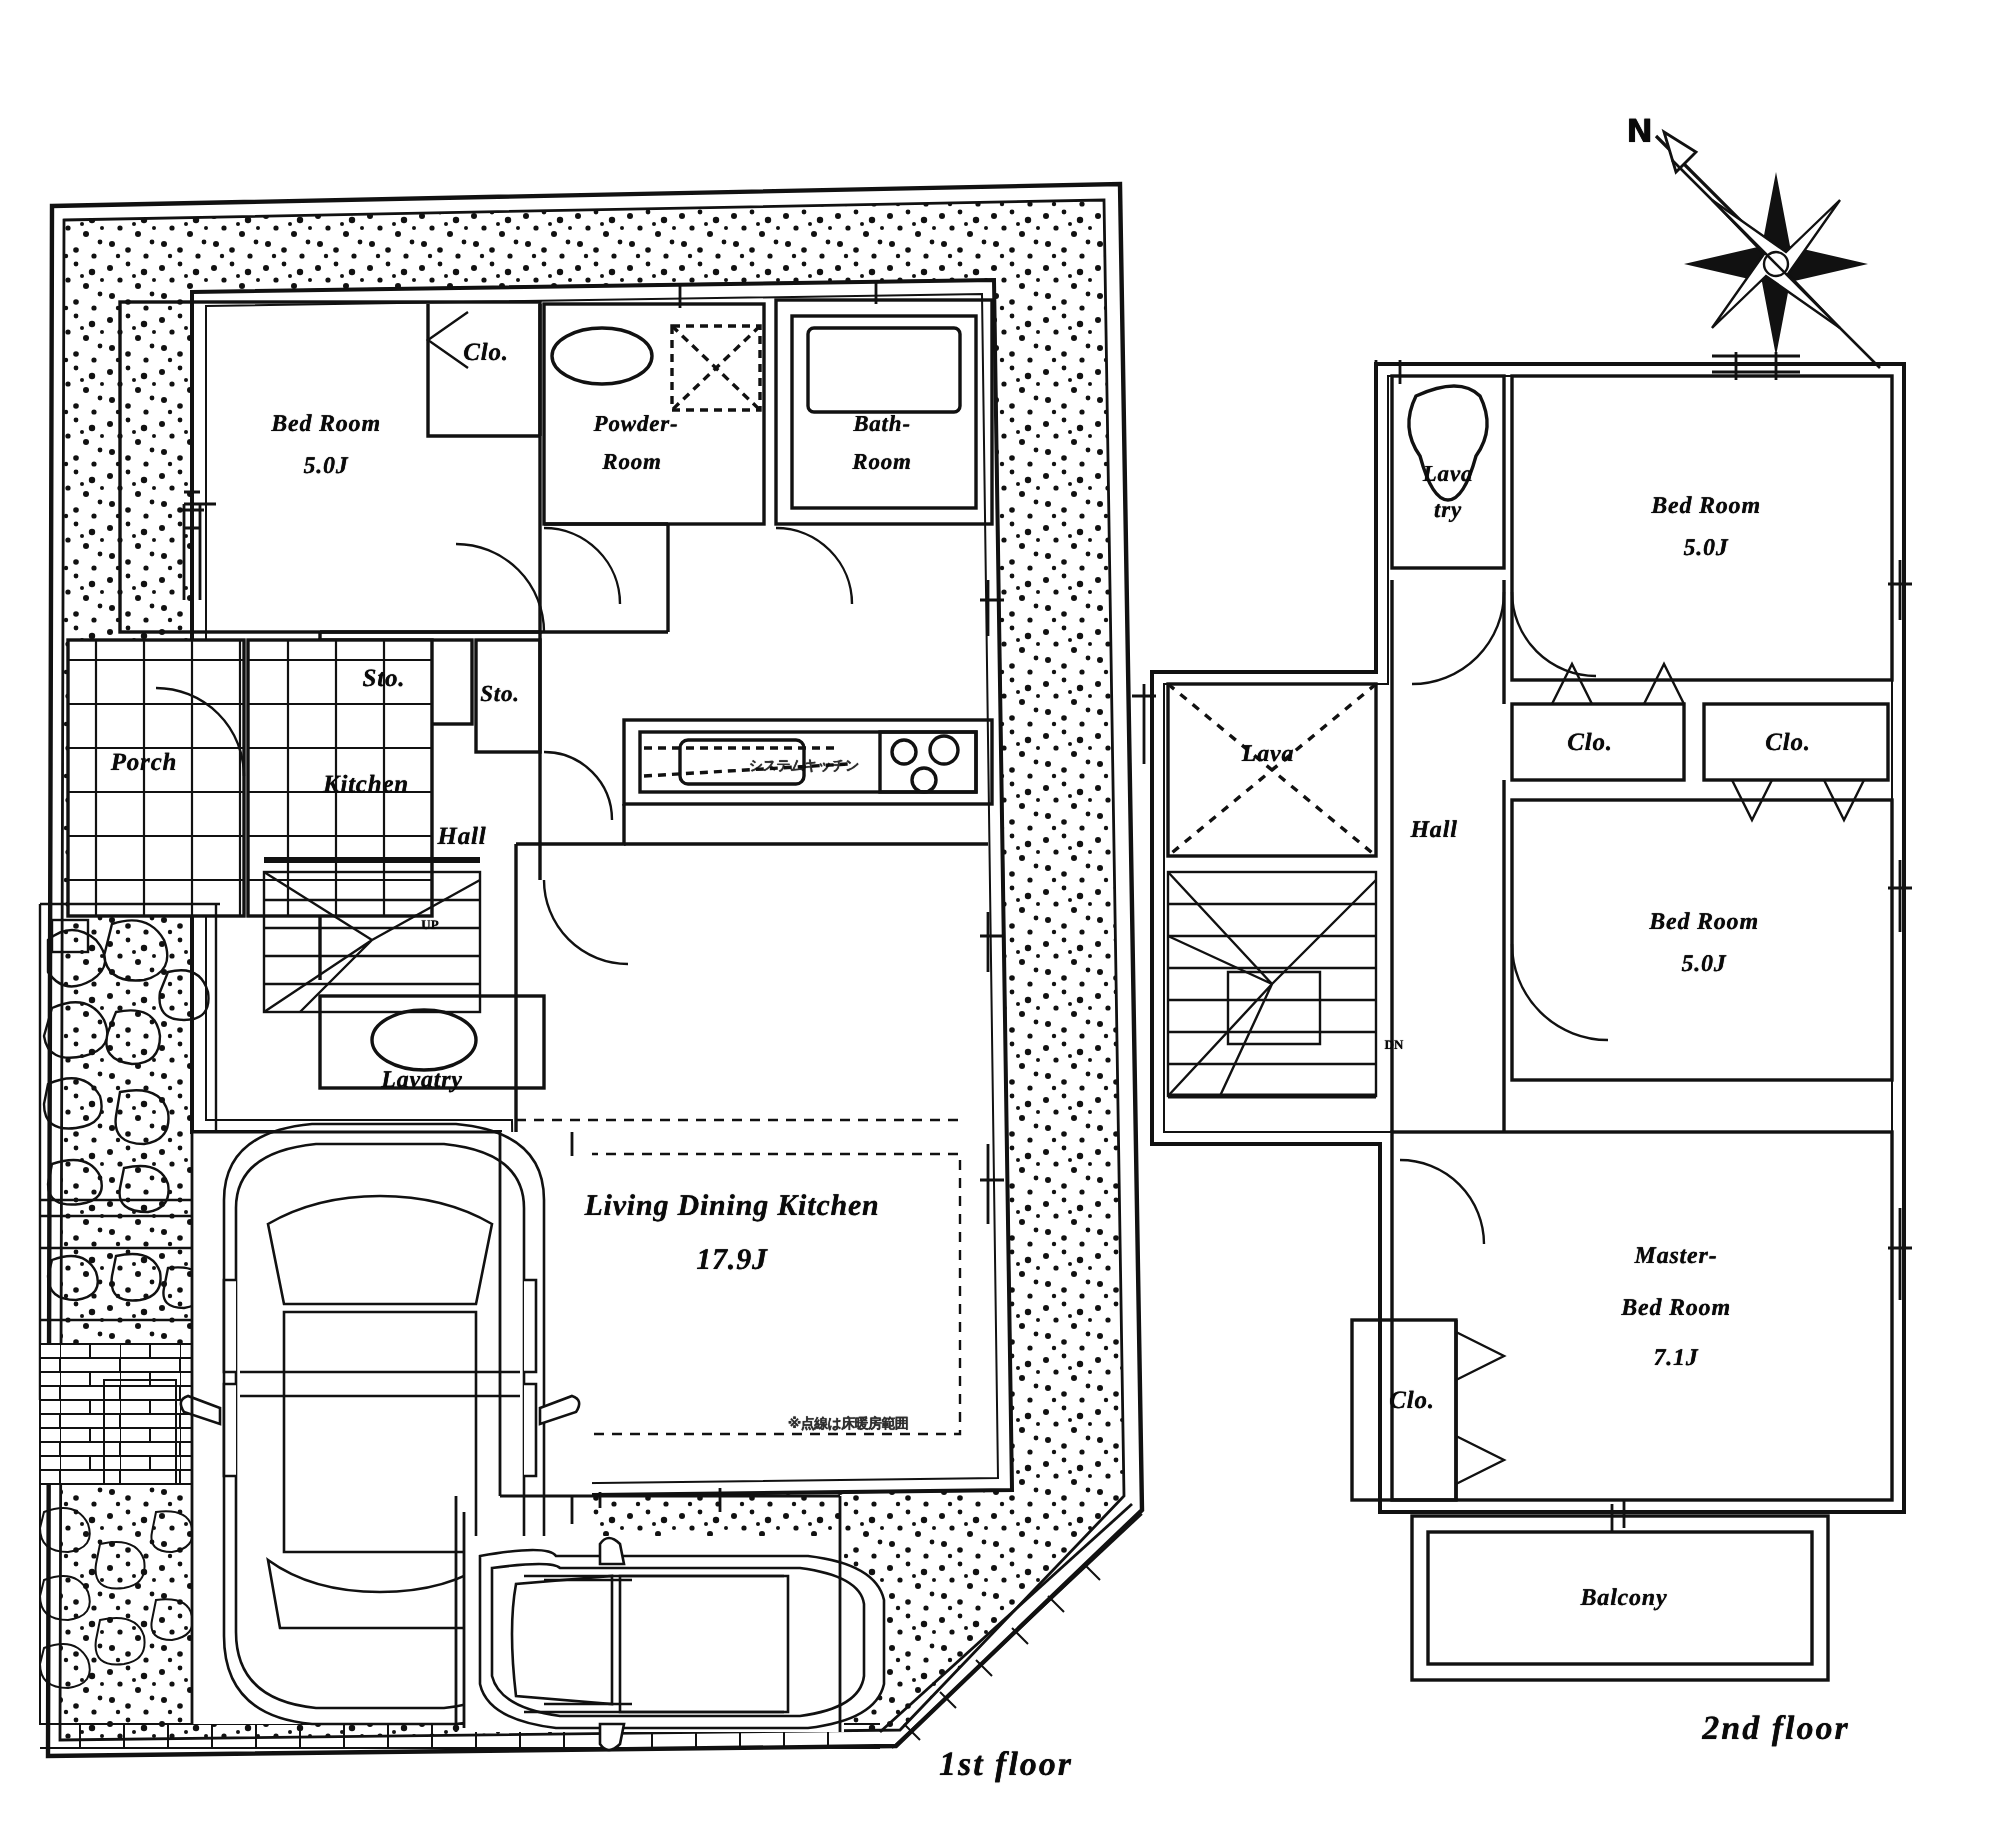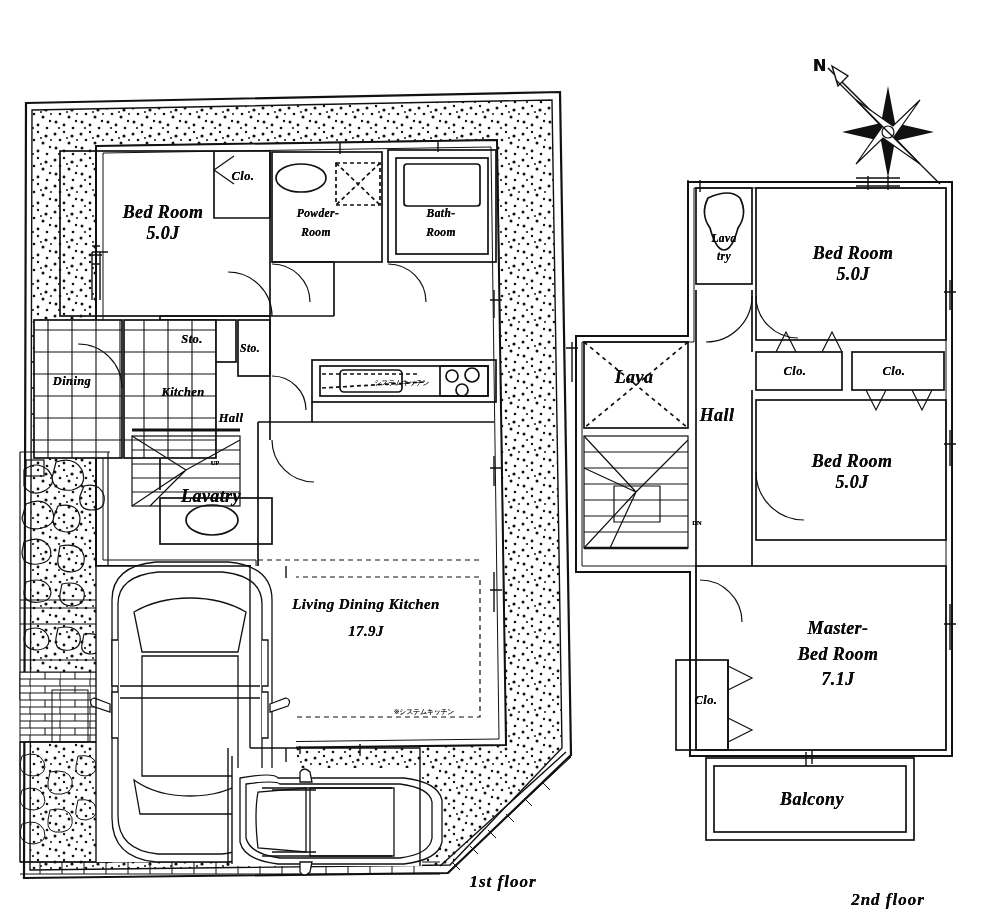--- a/index.html
+++ b/index.html
@@ -6,24 +6,24 @@
   body{width:1000px;height:912px;position:relative;overflow:hidden;
        font-family:"Liberation Serif",serif;color:#0b0b0b;}
   .stage{position:absolute;inset:0;}
   svg{position:absolute;left:0;top:0;width:1000px;height:912px;}
   .lbl{position:absolute;white-space:nowrap;font-family:"Liberation Serif",serif;
        font-style:italic;font-weight:700;letter-spacing:.4px;color:#0a0a0a;
        text-align:center;line-height:1.12;transform:translate(-50%,-50%);
        text-shadow:0 0 .4px #000;}
   .lbl.s11{font-size:11.5px;}
   .lbl.s12{font-size:12.5px;}
-  .lbl.s13{font-size:18px;}
+  .lbl.s13{font-size:12px;}
   .lbl.s15{font-size:15px;}
   .lbl.tiny{font-size:6.5px;font-style:normal;font-weight:700;letter-spacing:0;}
-  .lbl.jp{font-size:7px;font-style:normal;font-weight:400;
+  .lbl.jp{font-size:7px;font-style:normal;font-weight:700;
           font-family:"DejaVu Sans",sans-serif;letter-spacing:-.3px;
           filter:blur(.25px);opacity:.85;}
   .lbl.north{font-size:16px;font-style:normal;font-weight:800;font-family:"DejaVu Sans",sans-serif;}
   .lbl.floorname{font-size:17px;font-style:italic;font-weight:700;letter-spacing:1px;}
 </style>
 </head>
 <body>
 
 <div class="stage">
 
@@ -311,33 +311,33 @@
 <div class="lbl s13" style="left:163px;top:233px;">5.0J</div>
 
 <div class="lbl s12" style="left:243px;top:176px;">Clo.</div>
 
 <div class="lbl s11" style="left:318px;top:213px;">Powder-</div>
 <div class="lbl s11" style="left:316px;top:232px;">Room</div>
 
 <div class="lbl s11" style="left:441px;top:213px;">Bath-</div>
 <div class="lbl s11" style="left:441px;top:232px;">Room</div>
 
-<div class="lbl s12" style="left:72px;top:381px;">Dining</div>
+<div class="lbl s12" style="left:72px;top:381px;">Porch</div>
 <div class="lbl s12" style="left:183px;top:392px;">Kitchen</div>
 <div class="lbl s12" style="left:192px;top:339px;">Sto.</div>
 <div class="lbl s11" style="left:250px;top:348px;">Sto.</div>
 <div class="lbl s12" style="left:231px;top:418px;">Hall</div>
-<div class="lbl s13" style="left:211px;top:496px;">Lavatry</div>
+<div class="lbl s13" style="left:211px;top:540px;">Lavatry</div>
 
 <div class="lbl s15" style="left:366px;top:604px;">Living Dining Kitchen</div>
 <div class="lbl s15" style="left:366px;top:631px;">17.9J</div>
 
 <div class="lbl tiny" style="left:215px;top:463px;">UP</div>
 
-<div class="lbl jp" style="left:424px;top:713px;">※システムキッチン</div>
+<div class="lbl jp" style="left:424px;top:713px;">※点線は床暖房範囲</div>
 <div class="lbl jp" style="left:402px;top:384px;">システムキッチン</div>
 
 <div class="lbl floorname" style="left:503px;top:882px;">1st floor</div>
 
 <div class="lbl s11" style="left:724px;top:238px;">Lava</div>
 <div class="lbl s11" style="left:724px;top:256px;text-align:center;">try</div>
 
 <div class="lbl s13" style="left:853px;top:253px;">Bed Room</div>
 <div class="lbl s13" style="left:853px;top:274px;">5.0J</div>
 
@@ -353,15 +353,15 @@
 <div class="lbl s12" style="left:706px;top:700px;">Clo.</div>
 
 <div class="lbl s13" style="left:838px;top:628px;">Master-</div>
 <div class="lbl s13" style="left:838px;top:654px;">Bed Room</div>
 <div class="lbl s13" style="left:838px;top:679px;">7.1J</div>
 
 <div class="lbl s13" style="left:812px;top:799px;">Balcony</div>
 
 <div class="lbl tiny" style="left:697px;top:523px;">DN</div>
 
-<div class="lbl floorname" style="left:888px;top:900px;">2nd floor</div>
+<div class="lbl floorname" style="left:888px;top:864px;">2nd floor</div>
 
 </div>
 
 </body></html>

